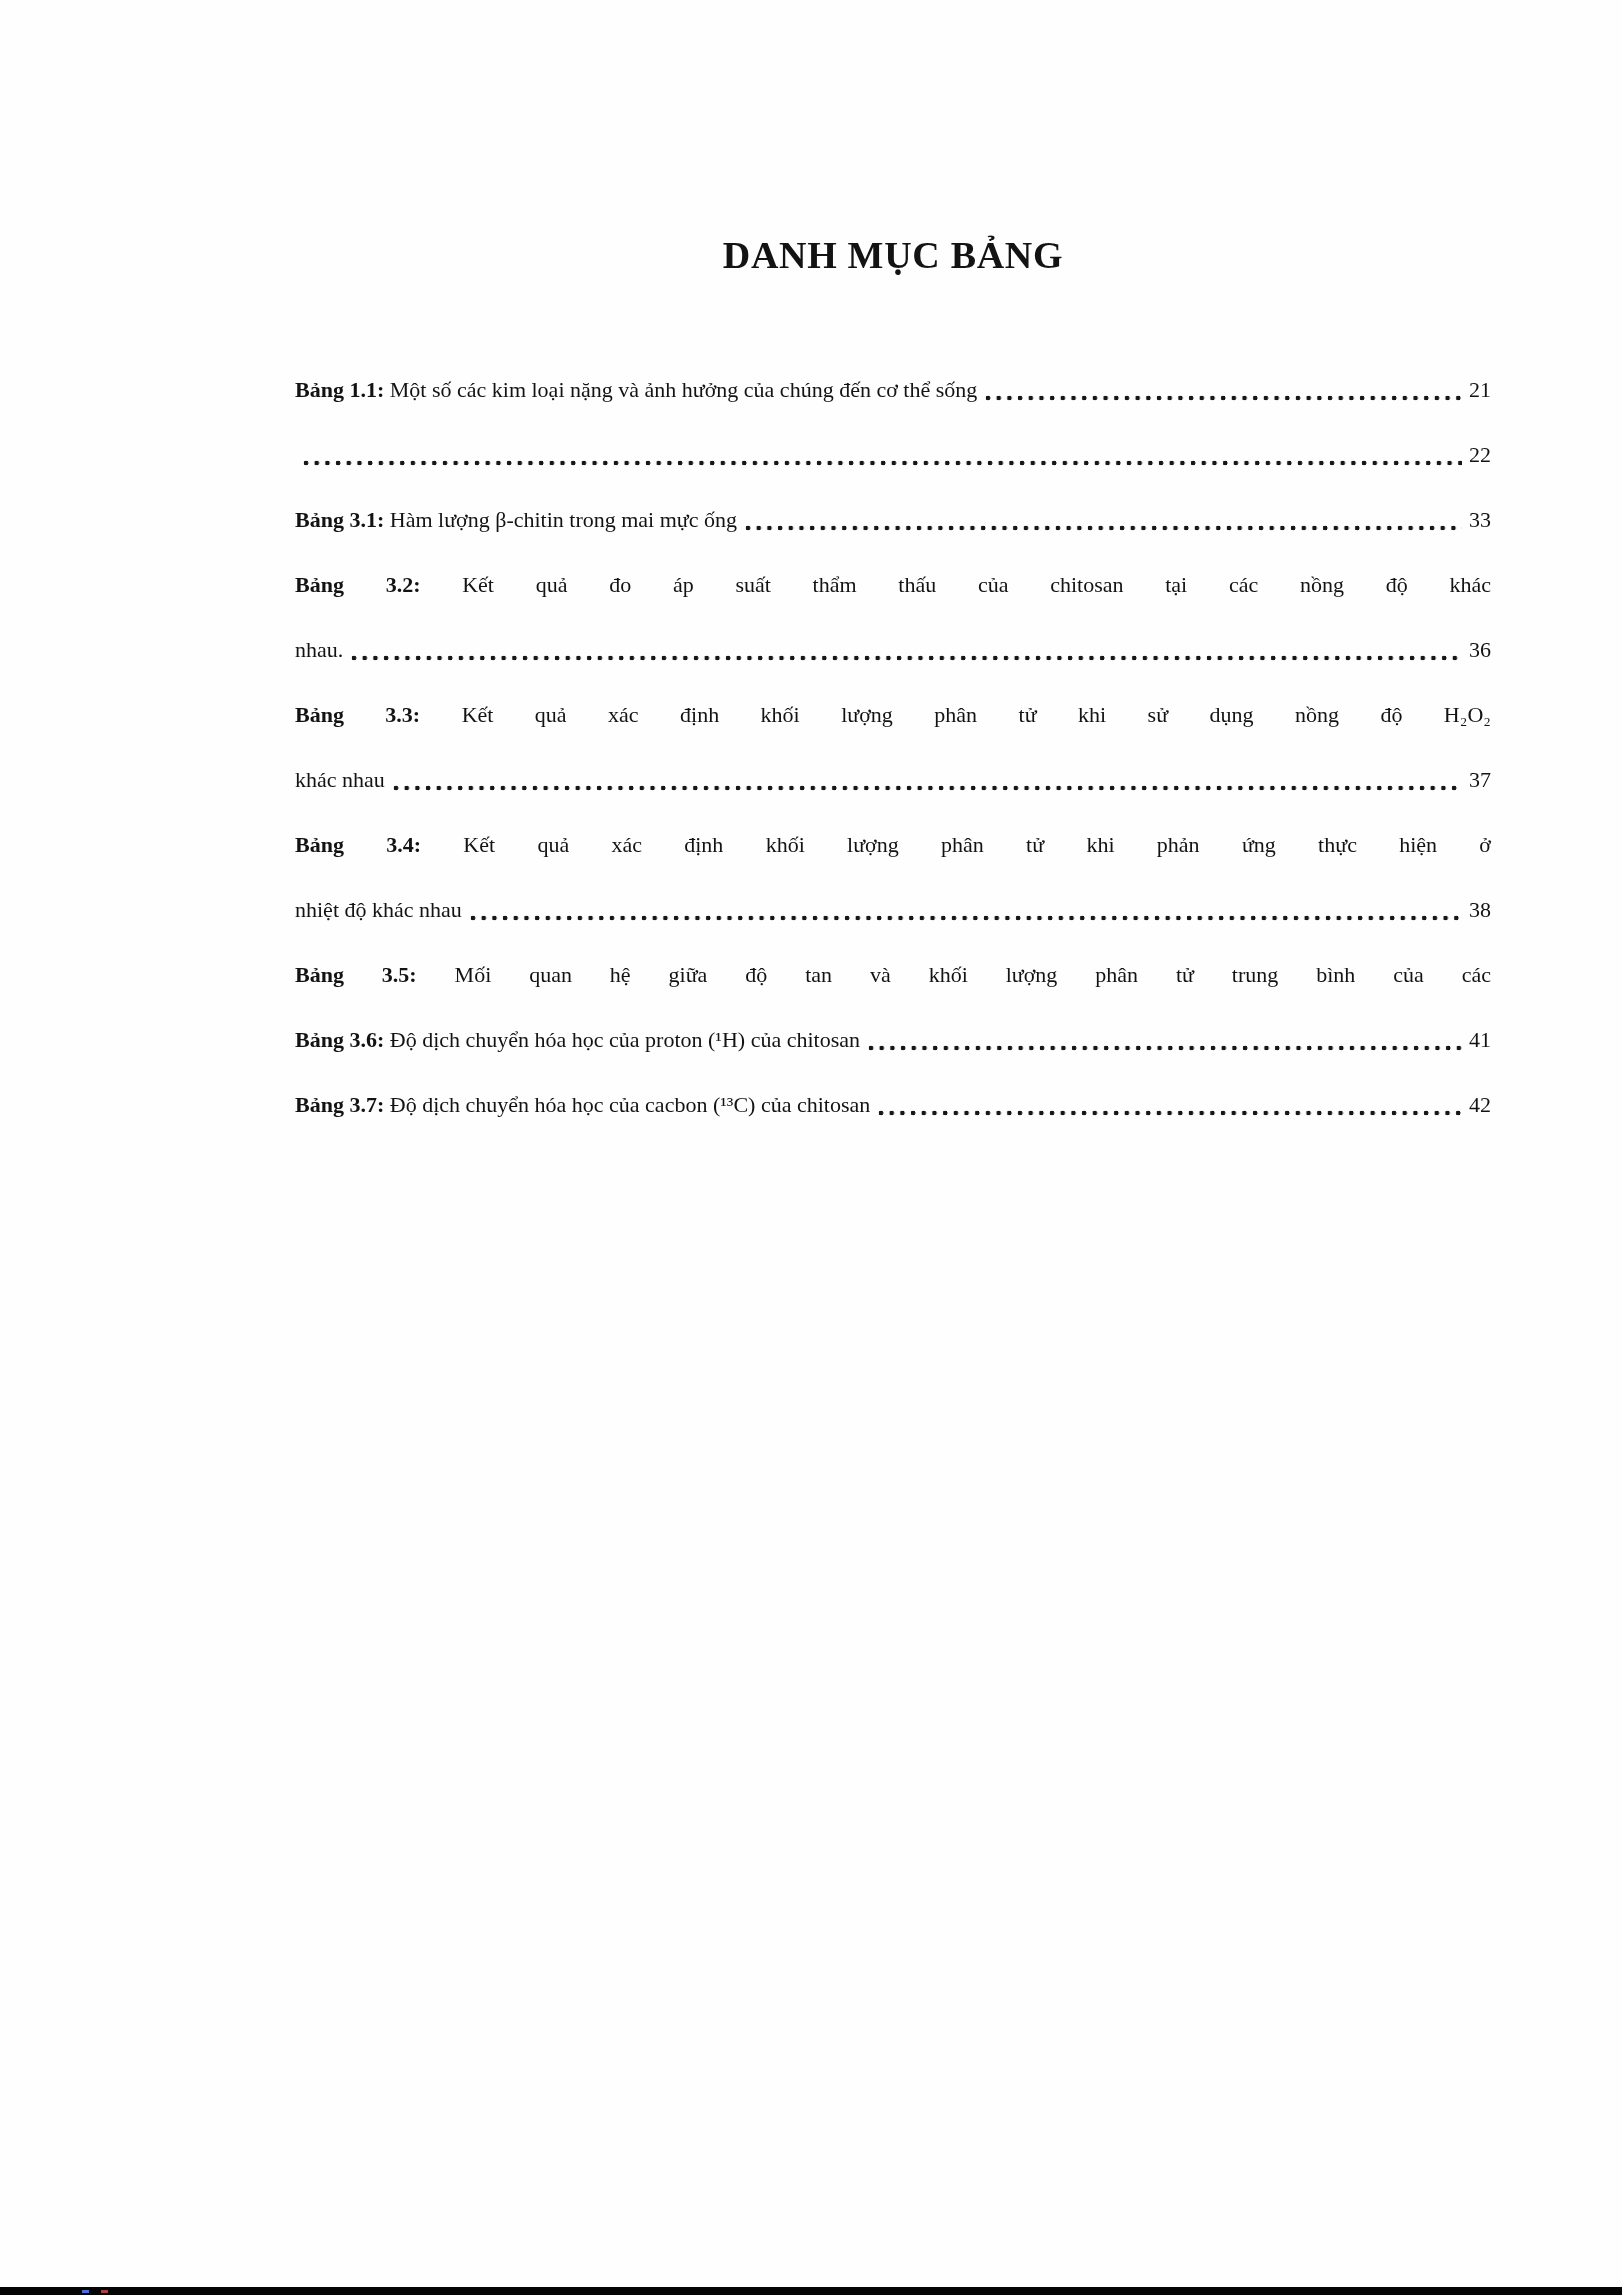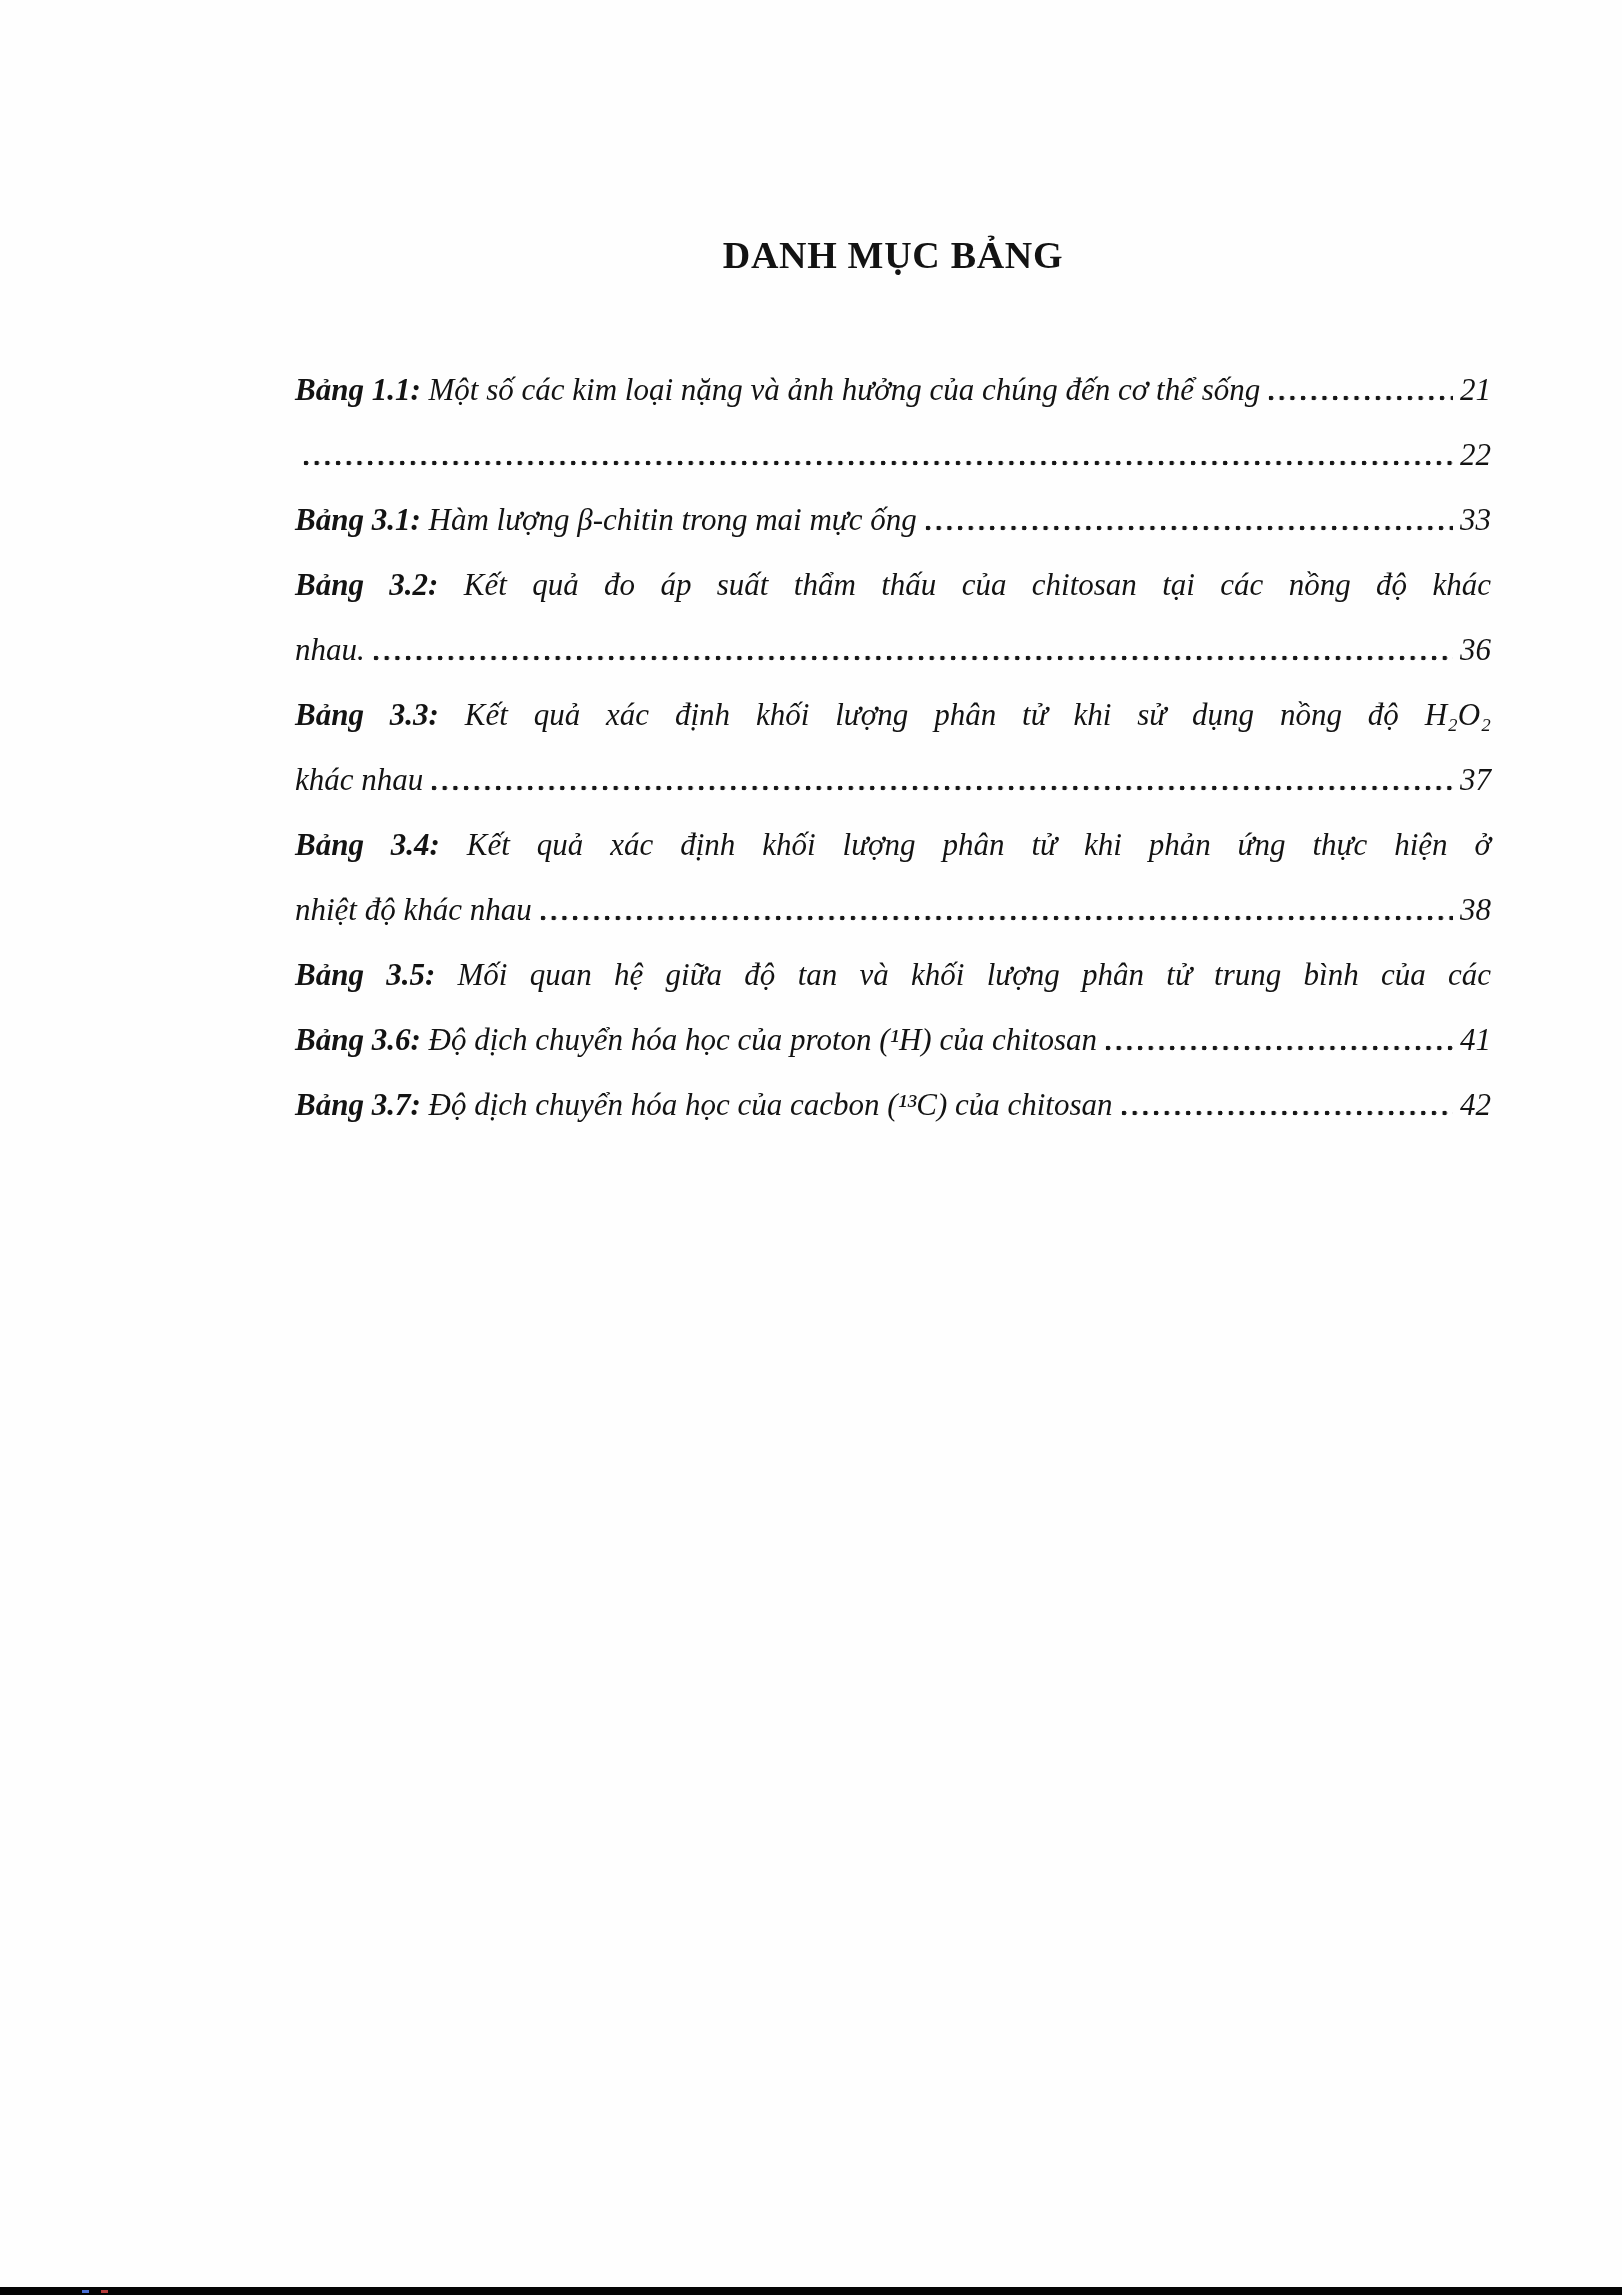--- a/index.html
+++ b/index.html
@@ -25,23 +25,22 @@
   h1.doc-title {
     margin:0;
     font-size:38px;
     line-height:1;
     font-weight:bold;
     text-align:center;
     letter-spacing:0.7px;
   }
   .toc {
     margin-top:83px;
-    font-size:31px;
+    font-size:22px;
     line-height:65px;
-    font-style:italic;
   }
   .toc-line { width:100%; }
   .justified {
     text-align:justify;
     text-align-last:justify;
   }
   .row {
     display:flex;
     align-items:stretch;
   }

